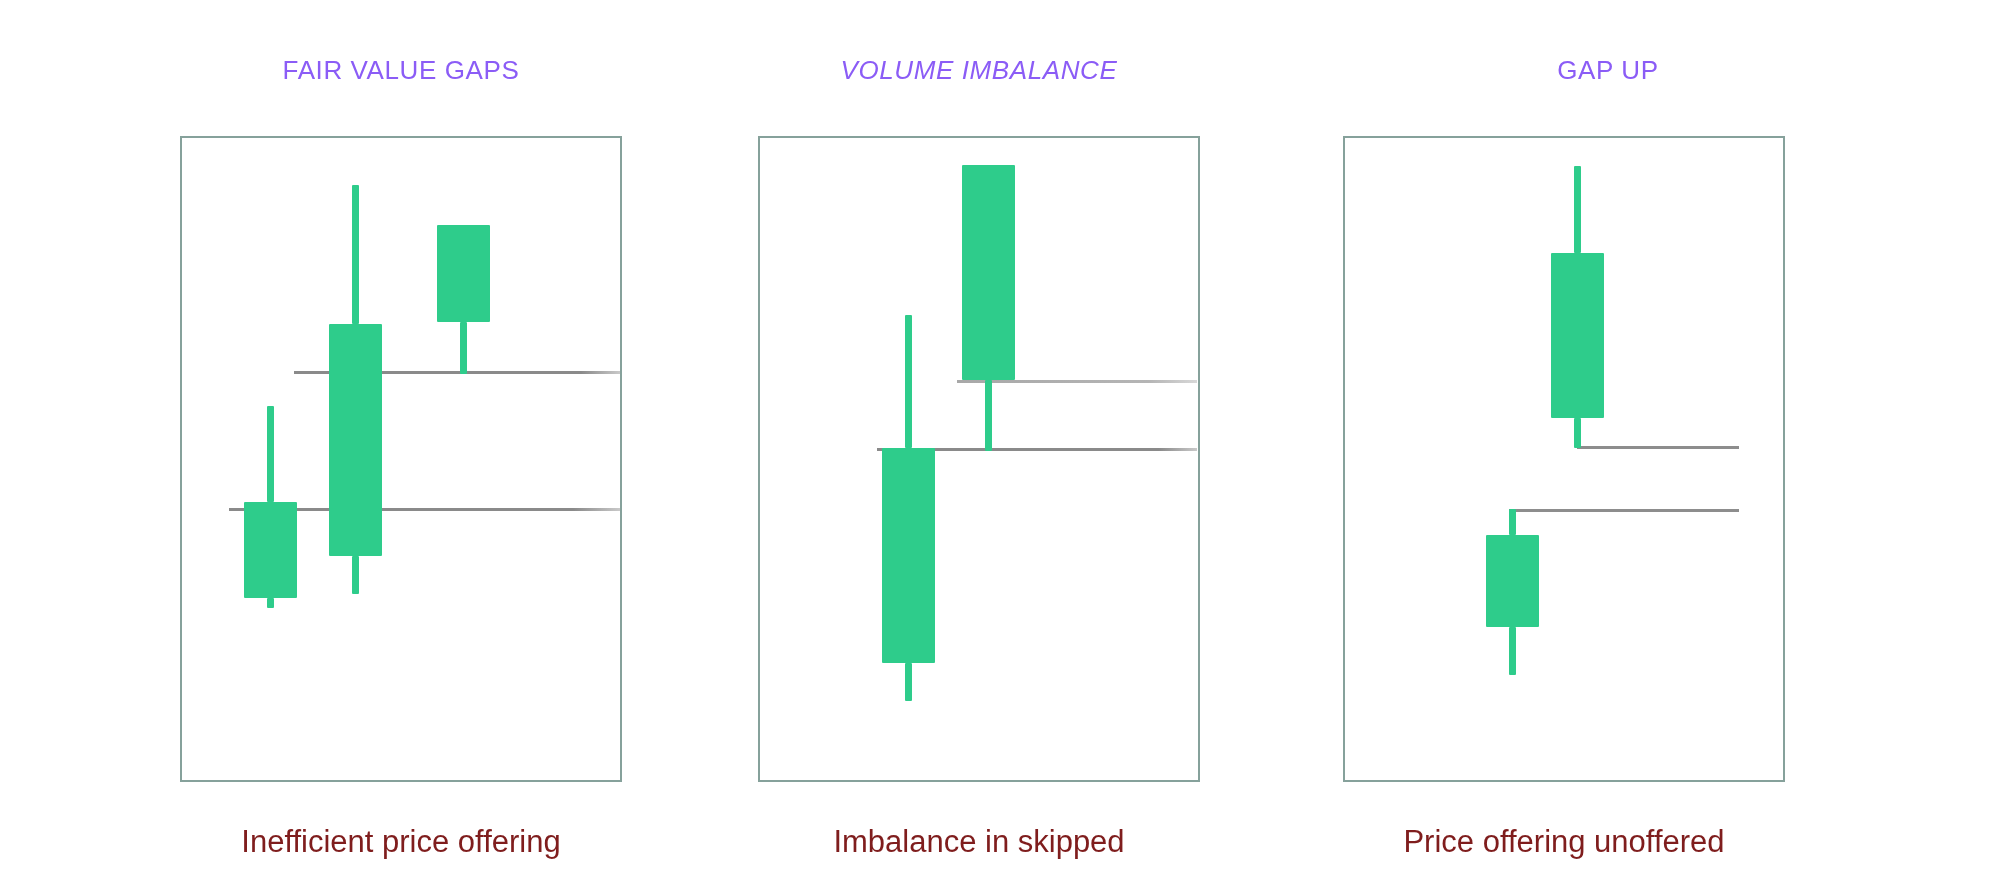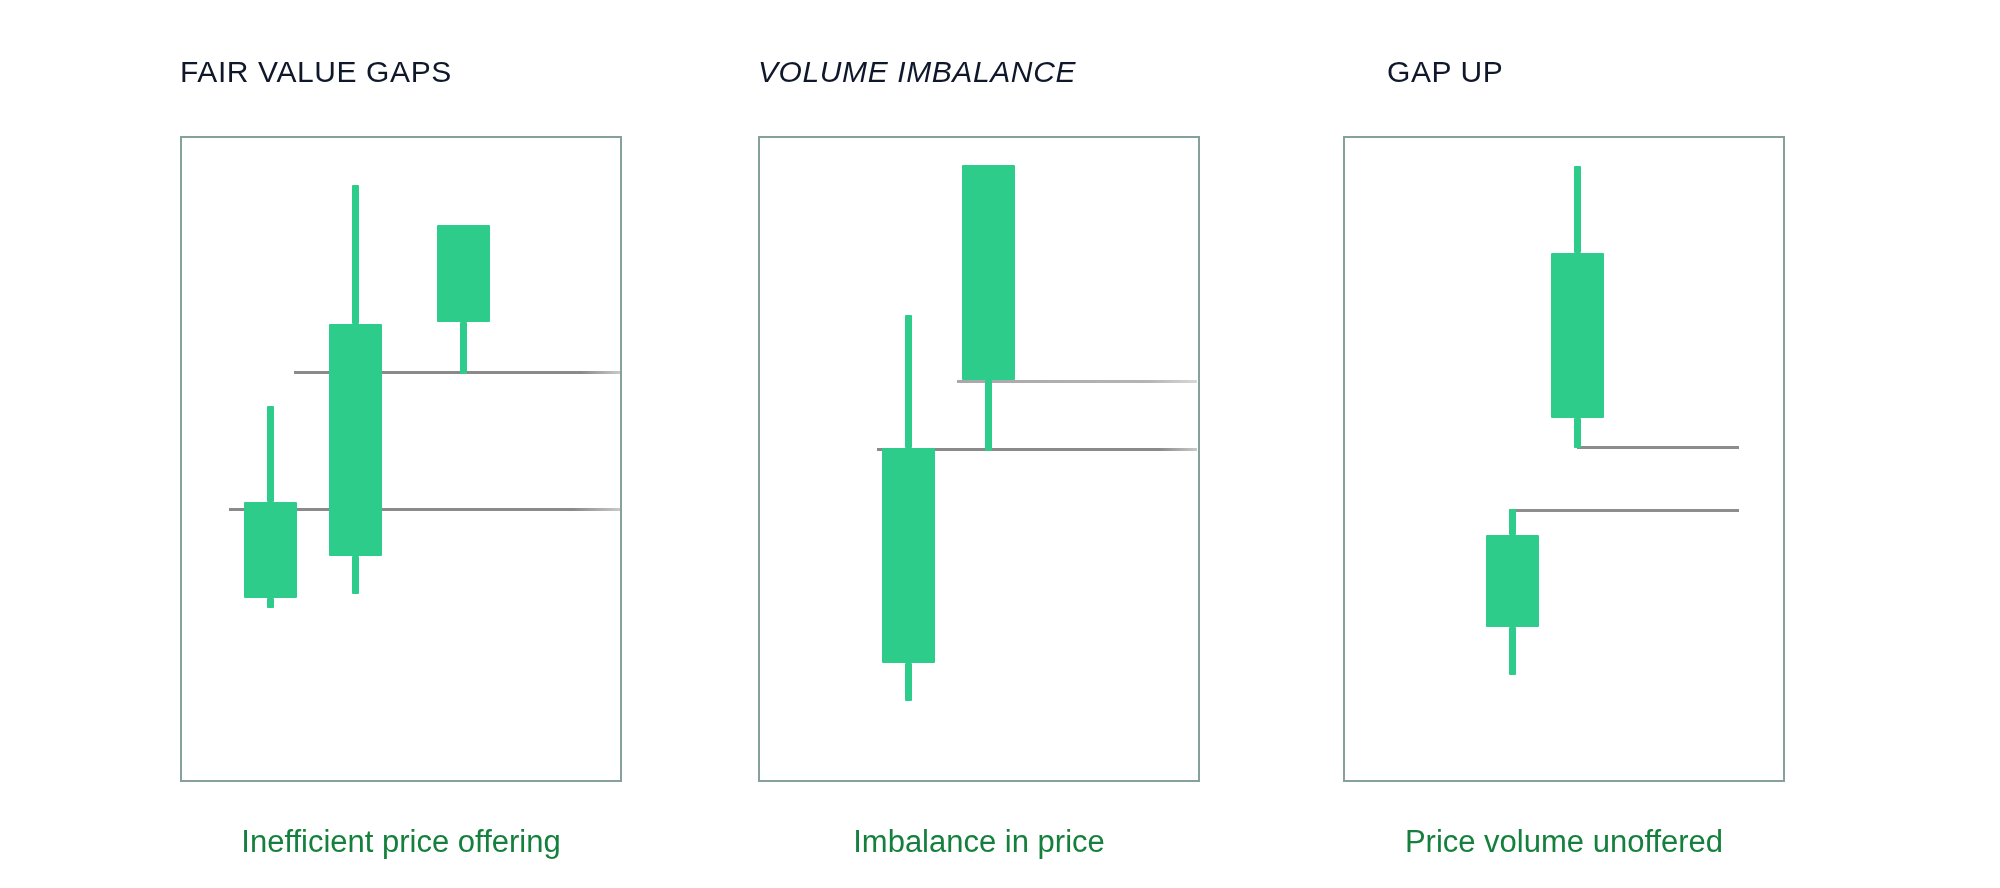--- a/index.html
+++ b/index.html
@@ -24,34 +24,34 @@
   }
 
   .panel-group {
     position: absolute;
     top: 0;
     left: 0;
   }
 
   .panel-title {
     position: absolute;
-    text-align: left;
-    font-size: 30px;
+    text-align: center;
+    font-size: 26px;
     letter-spacing: 0.6px;
-    color: #0f172a;
+    color: #8b5cf6;
     font-family: "Liberation Sans", sans-serif;
     font-weight: 400;
     white-space: nowrap;
   }
 
   .panel-caption {
     position: absolute;
     text-align: center;
     font-size: 31px;
-    color: #15803d;
+    color: #7f1d1d;
     font-family: "Liberation Sans", sans-serif;
     font-weight: 400;
     white-space: nowrap;
   }
 
   .panel-frame {
     position: absolute;
     box-sizing: border-box;
     border: 2px solid #86a19b;
     background: #ffffff;
@@ -156,21 +156,21 @@
         </div>
 
         <div class="candle">
           <div class="candle-body" style="left:202px; top:27px; width:53px; height:215px;"></div>
           <div class="candle-wick" style="left:225px; top:242px; height:71px;"></div>
         </div>
 
       </div>
     </div>
 
-    <div class="panel-caption" style="left:758px; top:824px; width:442px;">Imbalance in price</div>
+    <div class="panel-caption" style="left:758px; top:824px; width:442px;">Imbalance in skipped</div>
   </div>
 
   <div class="panel-group">
 
     <div class="panel-title" style="left:1387px; top:55px; width:442px;">GAP UP</div>
 
     <div class="panel-frame" style="left:1343px; top:136px; width:442px; height:646px;">
 
       <div class="chart-area">
 
@@ -186,16 +186,16 @@
 
         <div class="candle">
           <div class="candle-wick" style="left:229px; top:28px; height:87px;"></div>
           <div class="candle-body" style="left:206px; top:115px; width:53px; height:165px;"></div>
           <div class="candle-wick" style="left:229px; top:280px; height:30px;"></div>
         </div>
 
       </div>
     </div>
 
-    <div class="panel-caption" style="left:1343px; top:824px; width:442px;">Price volume unoffered</div>
+    <div class="panel-caption" style="left:1343px; top:824px; width:442px;">Price offering unoffered</div>
   </div>
 
 </div>
 
 </body></html>

